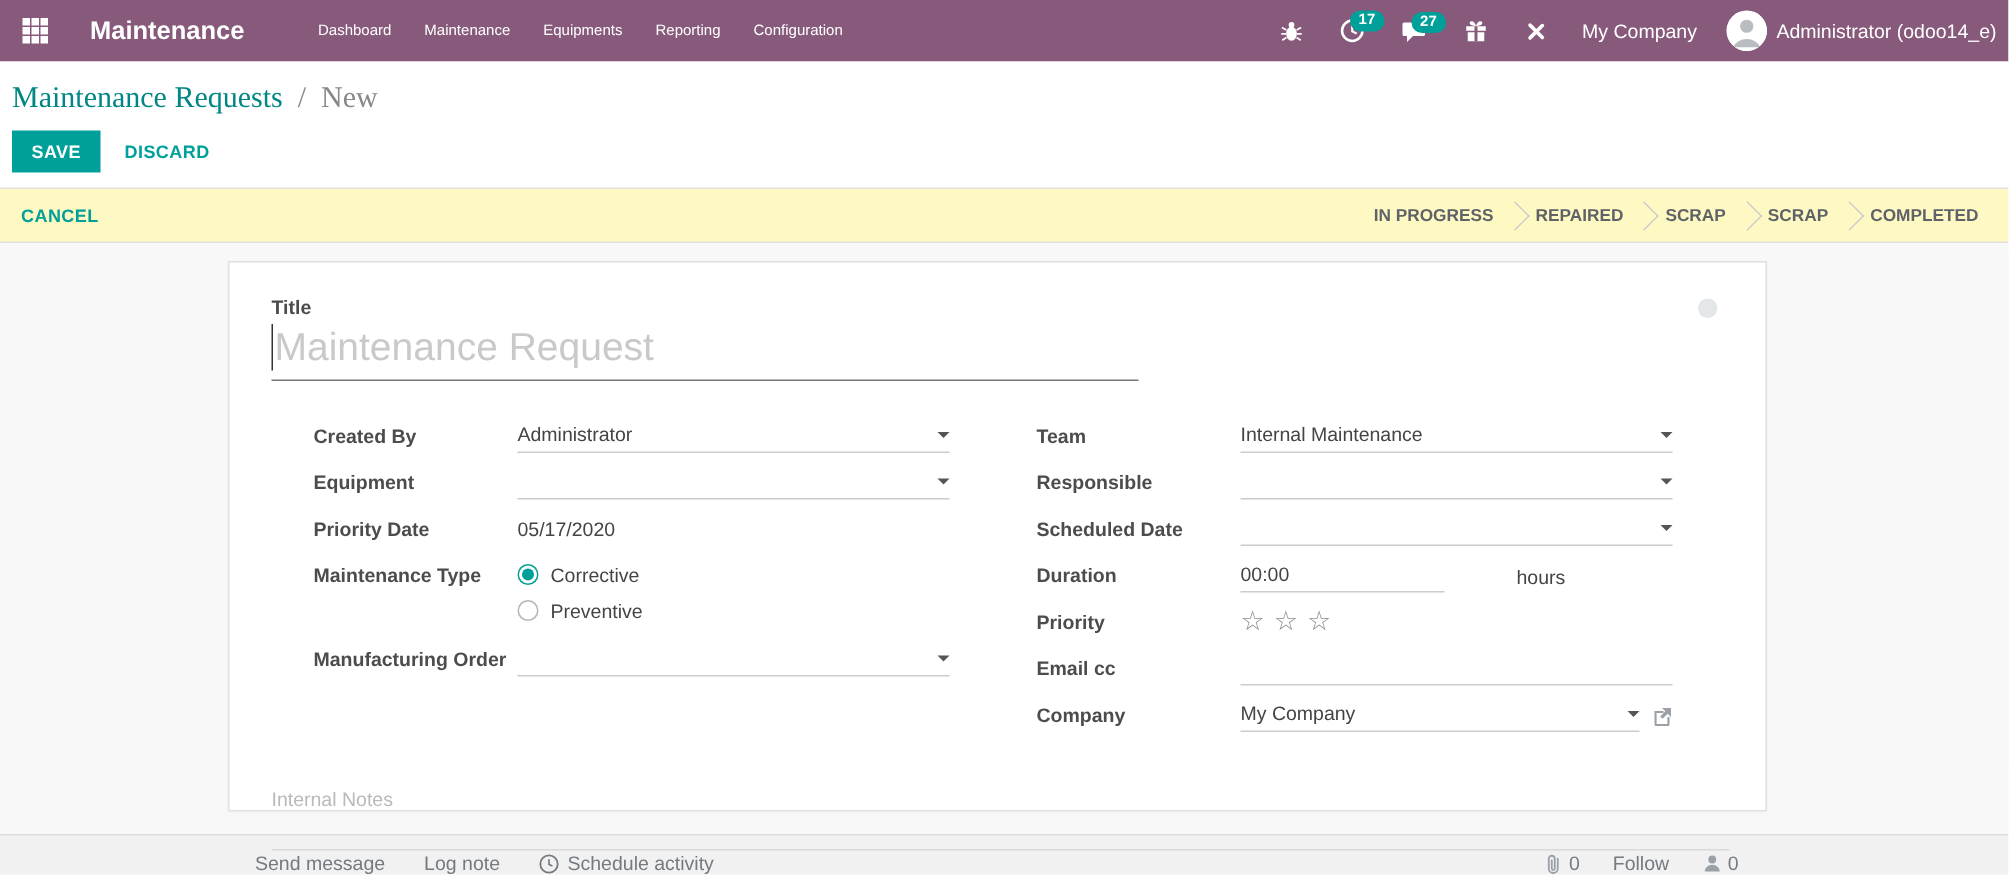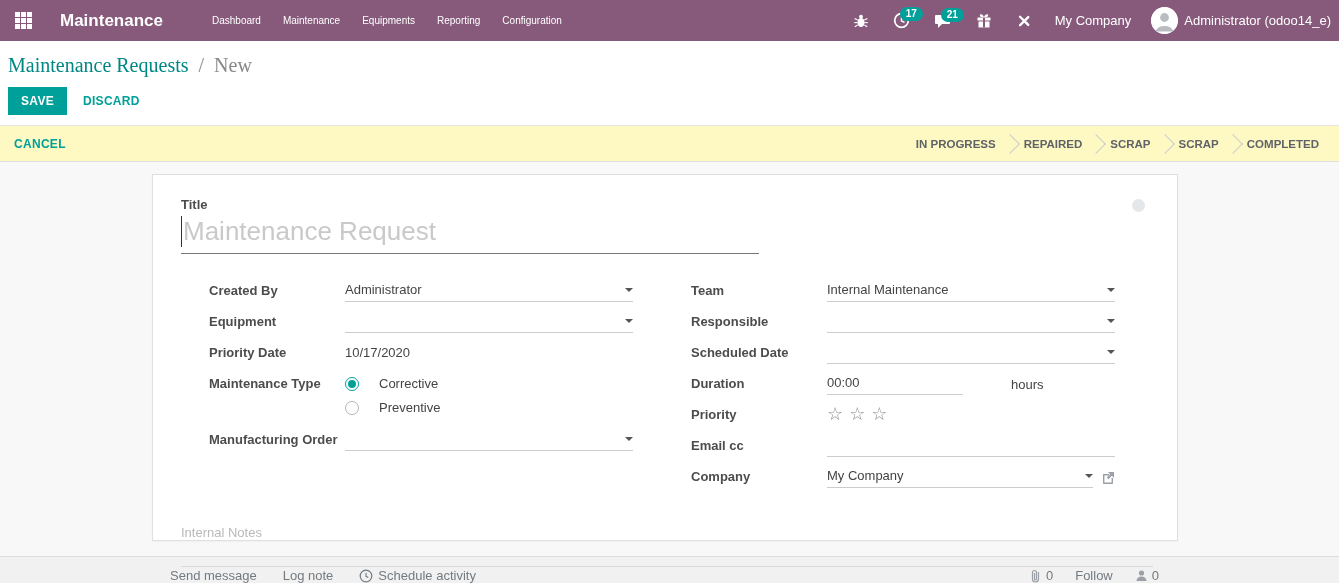--- a/index.html
+++ b/index.html
@@ -71,21 +71,21 @@
   .field-row { display:flex; align-items:flex-start; margin-bottom:7px; min-height:24px; }
   .field-label { width:136px; flex:none; font-size:13px; font-weight:bold; color:#4c4c4c; padding-top:3px;margin-left:28px; }
   .field-control { flex:1; display:flex; align-items:center; position:relative; }
   .underline { border-bottom:1px solid #ccc; flex:1; display:flex; align-items:center;
     min-height:22px; padding-bottom:2px; }
   .field-value { font-size:13px; color:#444; flex:1; }
   .plain-value { font-size:13px; color:#444; padding-top:3px; }
   .caret { width:0; height:0; border-left:4px solid transparent; border-right:4px solid transparent;
     border-top:4px solid #555; margin-left:6px; flex:none; }
   .radio-group { display:flex; flex-direction:column; gap:9px; padding-top:3px; }
-  .radio-opt { display:flex; align-items:center; gap:20px; cursor:pointer; }
+  .radio-opt { display:flex; align-items:flex-start; gap:8px; cursor:pointer; }
   .radio-circle { width:14px; height:14px; border-radius:50%; border:1px solid #b5b5b5;
     display:flex; align-items:center; justify-content:center; background:#fff; }
   .radio-opt.checked .radio-circle { border:1px solid #00A09A; }
   .radio-opt.checked .radio-circle i { width:8px; height:8px; border-radius:50%; background:#00A09A; }
   .radio-label { font-size:13px; color:#444; }
   .mt-row { margin-bottom:14px; }
   .duration-box { width:136px; flex:none; }
   .unit-label { font-size:13px; color:#444; margin-left:48px; }
   .stars { display:flex; gap:6px; font-size:18px; color:#8b9094; padding-top:1px; }
   .stars span { cursor:pointer; line-height:18px; }
@@ -146,21 +146,21 @@
       <svg width="17" height="17" viewBox="0 0 16 16">
         <circle cx="8" cy="8" r="6.4" fill="none" stroke="#fff" stroke-width="1.6"></circle>
         <polyline points="8,4.5 8,8.4 10.8,9.8" fill="none" stroke="#fff" stroke-width="1.4"></polyline>
       </svg>
       <span class="badge">17</span>
     </div>
     <div class="nav-icon-btn">
       <svg width="18" height="16" viewBox="0 0 18 16">
         <path d="M2 2 h13 a1 1 0 0 1 1 1 v7 a1 1 0 0 1 -1 1 h-7 l-4 4 v-4 h-2 a1 1 0 0 1 -1 -1 v-7 a1 1 0 0 1 1 -1 z" fill="#fff"></path>
       </svg>
-      <span class="badge">21</span>
+      <span class="badge">27</span>
     </div>
     <div class="nav-icon-btn">
       <svg width="16" height="16" viewBox="0 0 16 16">
         <rect x="1.5" y="4.5" width="13" height="3" fill="#fff"></rect>
         <rect x="2.5" y="8.5" width="11" height="6" fill="#fff"></rect>
         <rect x="7" y="4.5" width="2" height="10" fill="#875A7B"></rect>
         <path d="M5 1.2 c1.6 0 2.6 1.4 3 3.3 -1.9 -.3 -3.9 -.6 -4.2 -1.8 -.2 -.8 .4 -1.5 1.2 -1.5 z M11 1.2 c-1.6 0 -2.6 1.4 -3 3.3 1.9 -.3 3.9 -.6 4.2 -1.8 .2 -.8 -.4 -1.5 -1.2 -1.5 z" fill="#fff"></path>
       </svg>
     </div>
     <div class="nav-icon-btn">
@@ -249,21 +249,21 @@
           <div class="field-control">
             <div class="underline">
                 <span class="field-value"></span>
                 <span class="caret"></span>
               </div>
           </div>
         </div>
         <div class="field-row">
           <span class="field-label">Priority Date</span>
           <div class="field-control">
-            <span class="plain-value">10/17/2020</span>
+            <span class="plain-value">05/17/2020</span>
           </div>
         </div>
         <div class="field-row mt-row">
           <span class="field-label">Maintenance Type</span>
           <div class="field-control">
             <div class="radio-group">
               <div class="radio-opt checked">
                 <span class="radio-circle">
                     <i></i>
                   </span>

